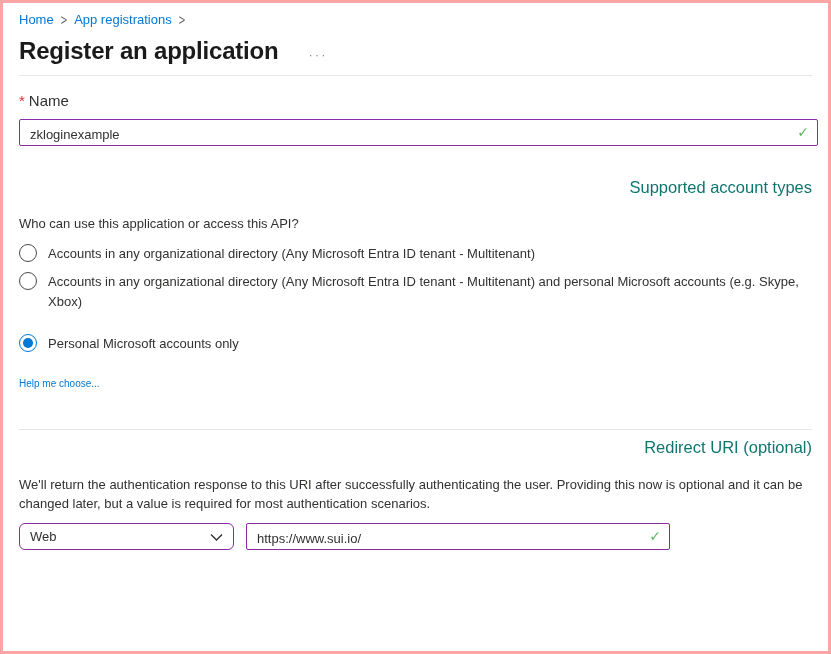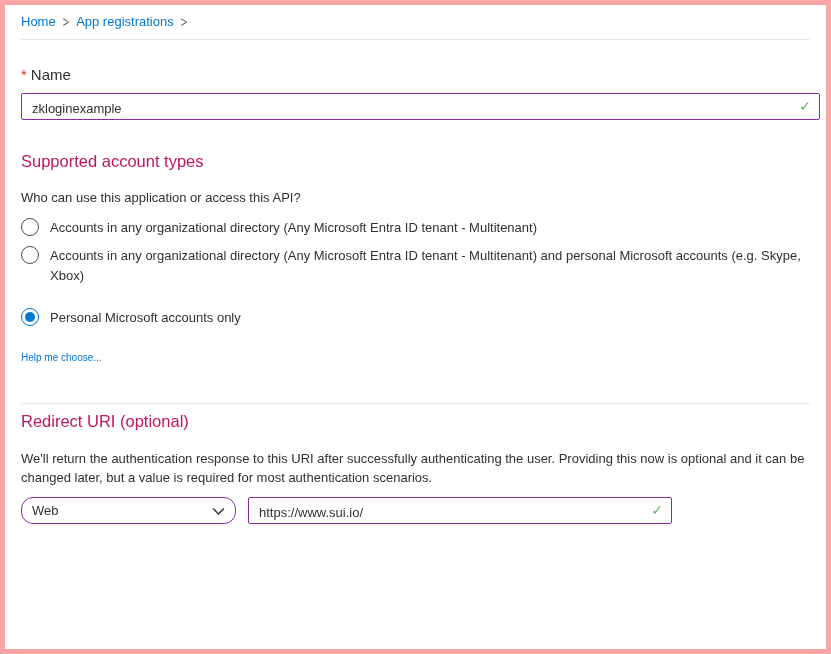--- a/index.html
+++ b/index.html
@@ -5,21 +5,21 @@
   * { margin:0; padding:0; box-sizing:border-box; }
   html,body { background:#fff; }
   body {
     font-family:"Liberation Sans","DejaVu Sans",sans-serif;
     color:#323130;
     -webkit-font-smoothing:antialiased;
   }
   .page {
     position:relative;
     width:831px; height:654px;
-    border:5px solid #fca5a5;
+    border:3px solid #fca5a5;
     background:#fff;
     overflow:hidden;
   }
   .content { padding:0 16px; }
 
   
   .breadcrumb { padding-top:9px; font-size:13px; display:flex; align-items:center; gap:7px; }
   .crumb { color:#0078d4; cursor:pointer; text-decoration:none; }
   .crumb-sep { color:#605e5c; font-size:11px; transform:scaleY(1.25); display:inline-block; }
 
@@ -30,21 +30,21 @@
   .divider { border-bottom:1px solid #e6e6e6; }
   .divider-1 { margin-top:10px; }
   .divider-2 { margin-top:38px; }
 
   
   .warning { margin-top:38px; display:flex; gap:12px; }
   .warning-icon { flex:none; margin-top:2px; }
   .warning-text { font-size:13px; line-height:19.5px; max-width:764px; color:#323130; }
 
   
-  .name-label { margin-top:26px; font-size:15px; color:#323130; }
+  .name-label { margin-top:16px; font-size:15px; color:#323130; }
   .req { color:#e32b2b; margin-right:4px; }
   .section-desc { margin-top:11px; font-size:13px; line-height:19px; color:#323130; max-width:805px; }
 
   .field { position:relative; }
   .field-name { margin-top:10px; width:799px; }
   .text-input {
     width:100%; height:27px;
     border:1px solid #8a2da5; border-radius:2px;
     padding:4px 28px 0 10px;
     font-size:13px; color:#323130;
@@ -52,21 +52,21 @@
     outline:none; background:#fff;
   }
   .valid-check {
     position:absolute; right:9px; top:50%;
     transform:translateY(-54%);
     color:#5fb85f; font-size:14px; line-height:1;
     pointer-events:none;
   }
 
   
-  .h2 { font-size:16.5px; font-weight:400; color:#be185d; }
+  .h2 { font-size:16.5px; font-weight:400; color:#0f766e;text-align:right; }
   .h2-account { margin-top:32px; }
   .question { margin-top:19px; font-size:13px; }
 
   .option { display:flex; align-items:flex-start; gap:11px; cursor:pointer; }
   .opt-1 { margin-top:13px; }
   .opt-2 { margin-top:8px; }
   .opt-3 { margin-top:22px; }
   .radio {
     flex:none; width:18px; height:18px;
     border:1px solid #4c4c4c; border-radius:50%;
@@ -81,41 +81,45 @@
 
   .help-link { margin-top:24px; font-size:10px; color:#0078d4; cursor:pointer; display:inline-block; }
 
   
   .h2-redirect { margin-top:8px; }
   .redirect-desc { margin-top:18px; font-size:13px; line-height:19px; max-width:805px; }
 
   .uri-row { margin-top:10px; display:flex; gap:12px; }
   .select-box {
     position:relative; width:215px; height:27px;
-    border:1px solid #8a2da5; border-radius:12px;
+    border:1px solid #8a2da5; border-radius:6px;
     background:#fff; cursor:pointer;
     display:flex; align-items:center;
     padding:0 30px 0 10px; font-size:13px; color:#323130;
   }
   .select-chevron { position:absolute; right:10px; top:50%; transform:translateY(-45%); display:flex; }
   .field-uri { width:424px; }
 </style>
 </head>
 <body>
 
 <div class="page">
   <div class="content">
 
     <nav class="breadcrumb">
       <a class="crumb">Home</a>
       <span class="crumb-sep">&gt;</span>
       <a class="crumb">App registrations</a>
       <span class="crumb-sep">&gt;</span>
     </nav>
 
+    <div class="title-row">
+      <h1 class="page-title">Register an application</h1>
+      <span class="more-menu">···</span>
+    </div>
 
     <div class="divider divider-1"></div>
 
 
     <div class="name-label">
       <span class="req">*</span><span>Name</span>
     </div>
 
     <div class="field field-name">
       <input class="text-input" type="text" value="zkloginexample" style="">

